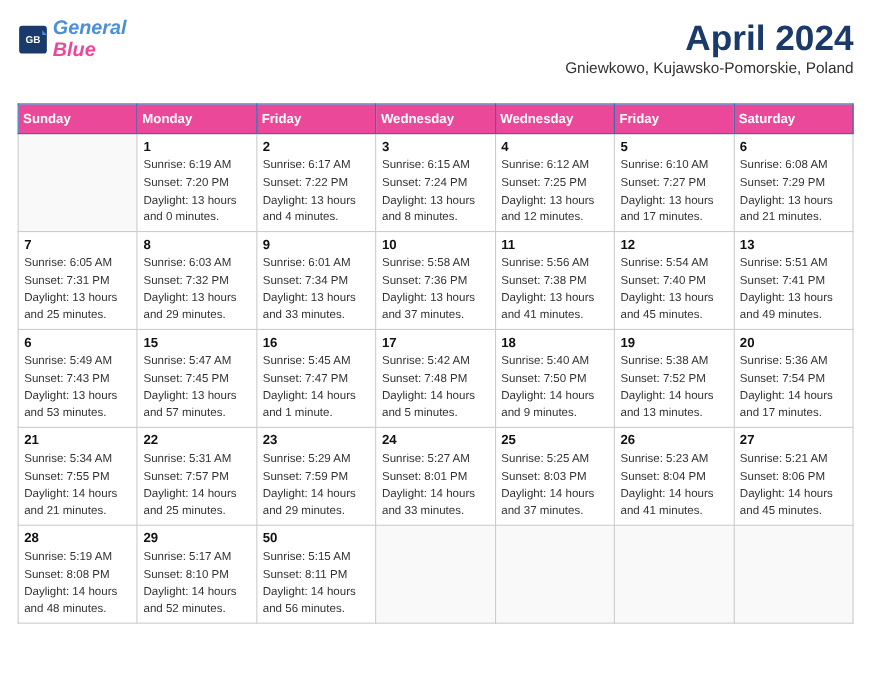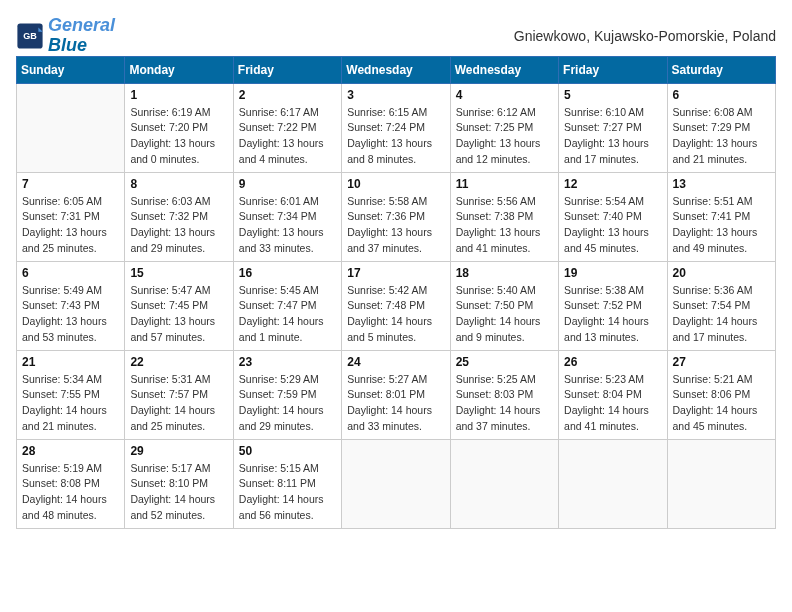--- a/index.html
+++ b/index.html
@@ -6,22 +6,22 @@
     body {
       font-family: Arial, sans-serif;
       background: #fff;
       width: 792px;
       min-height: 612px;
       padding: 16px;
     }
     .header {
       display: flex;
       justify-content: space-between;
-      align-items: center;
-      margin-bottom: 0;
+      align-items: flex-start;
+      margin-bottom: 25px;
     }
     .logo {
       display: flex;
       align-items: center;
       gap: 4px;
     }
     .logo-text {
       font-size: 18px;
       font-weight: bold;
       color: #1a3a6b;
@@ -46,21 +46,21 @@
     .location {
       font-size: 14px;
       color: #333;
     }
     .calendar {
       width: 100%;
       border-collapse: collapse;
       font-size: 11px;
     }
     .calendar th {
-      background: #0369a1;
+      background: #ec4899;
       color: #fff;
       padding: 6px 4px;
       text-align: left;
       font-size: 12px;
       font-weight: bold;
       border: 1px solid #2e6db4;
     }
     .calendar td {
       border: 1px solid #ccc;
       padding: 4px 5px;
@@ -90,25 +90,26 @@
 <div class="header">
   <div class="logo">
     <svg class="logo-icon" viewBox="0 0 40 40">
       <rect x="2" y="2" width="36" height="36" rx="4" fill="#1a3a6b"></rect>
       <text x="20" y="24" text-anchor="middle" fill="white" font-size="13" font-family="Arial" font-weight="bold">GB</text>
       <polygon points="32,8 38,14 32,14" fill="#4a90d9"></polygon>
     </svg>
     <div>
       <div class="logo-text">
         <span>General</span><br>
-        <span style="color:#0369a1">Blue</span>
+        <span style="color:#ec4899">Blue</span>
       </div>
     </div>
   </div>
   <div class="title-block">
+    <div class="month-year">April 2024</div>
     <div class="location">Gniewkowo, Kujawsko-Pomorskie, Poland</div>
   </div>
 </div>
 
 <table class="calendar">
   <thead>
     <tr>
     <th>Sunday</th>
         <th>Monday</th>
         <th>Friday</th>

